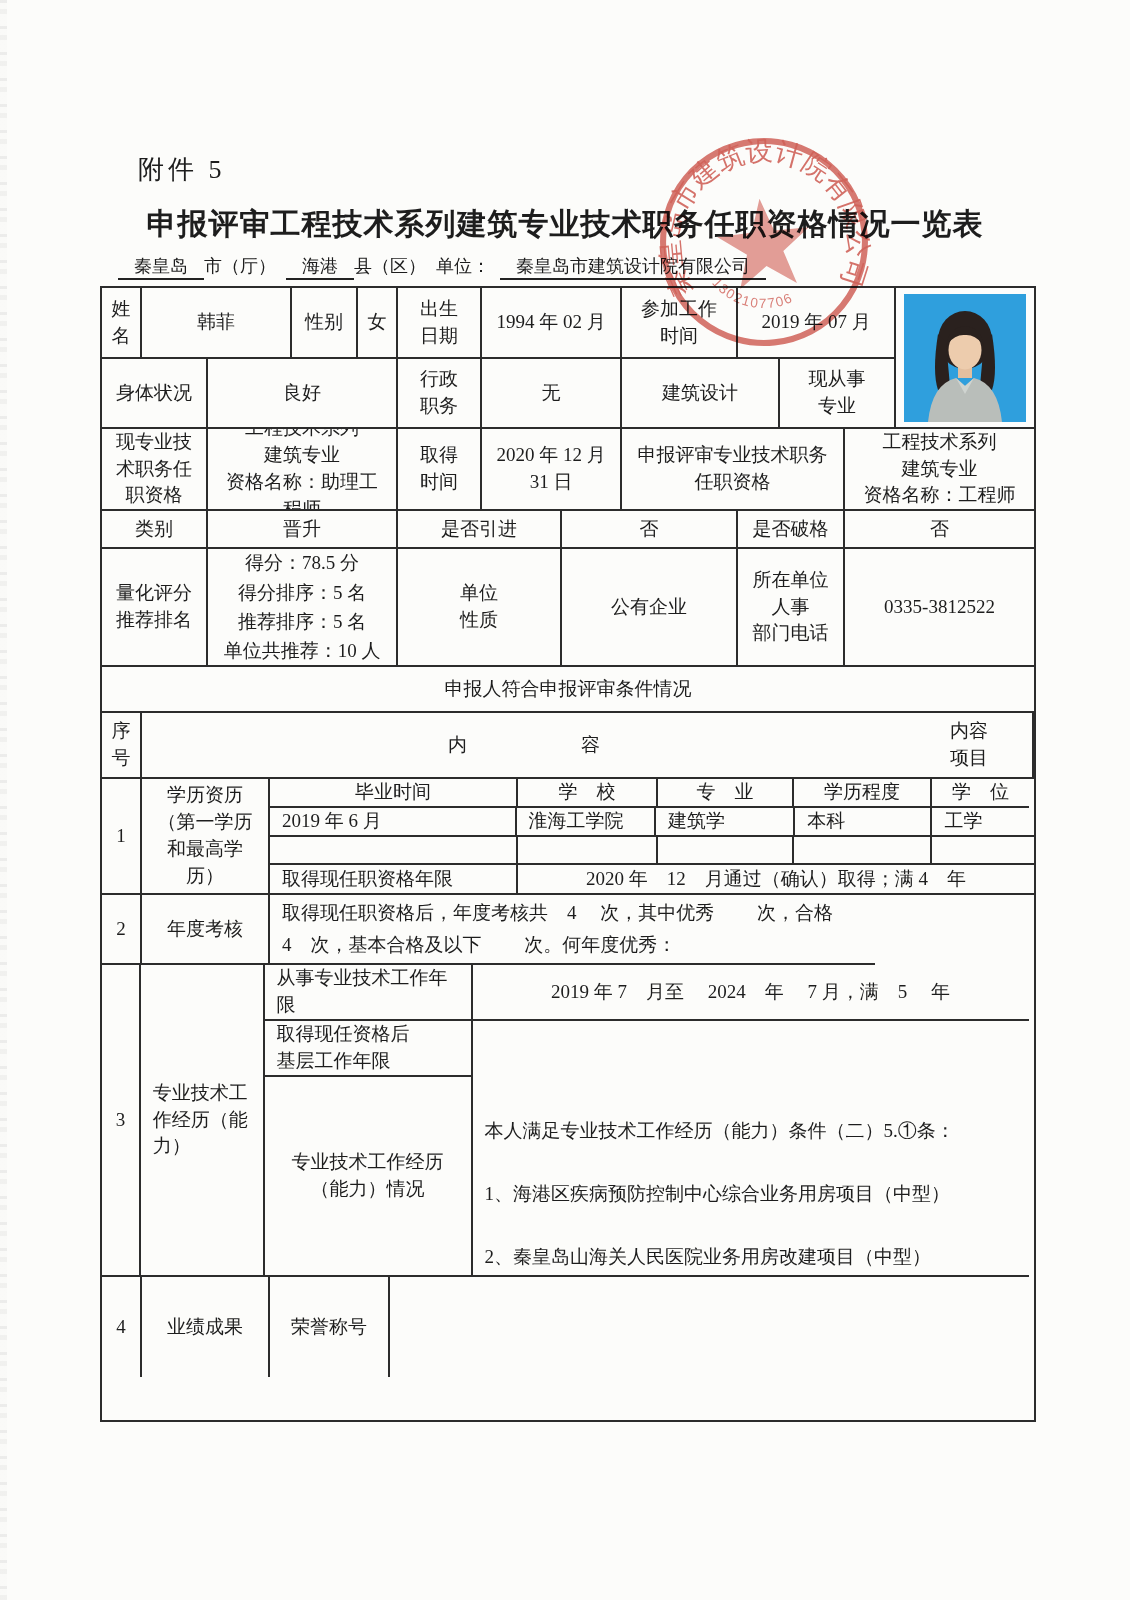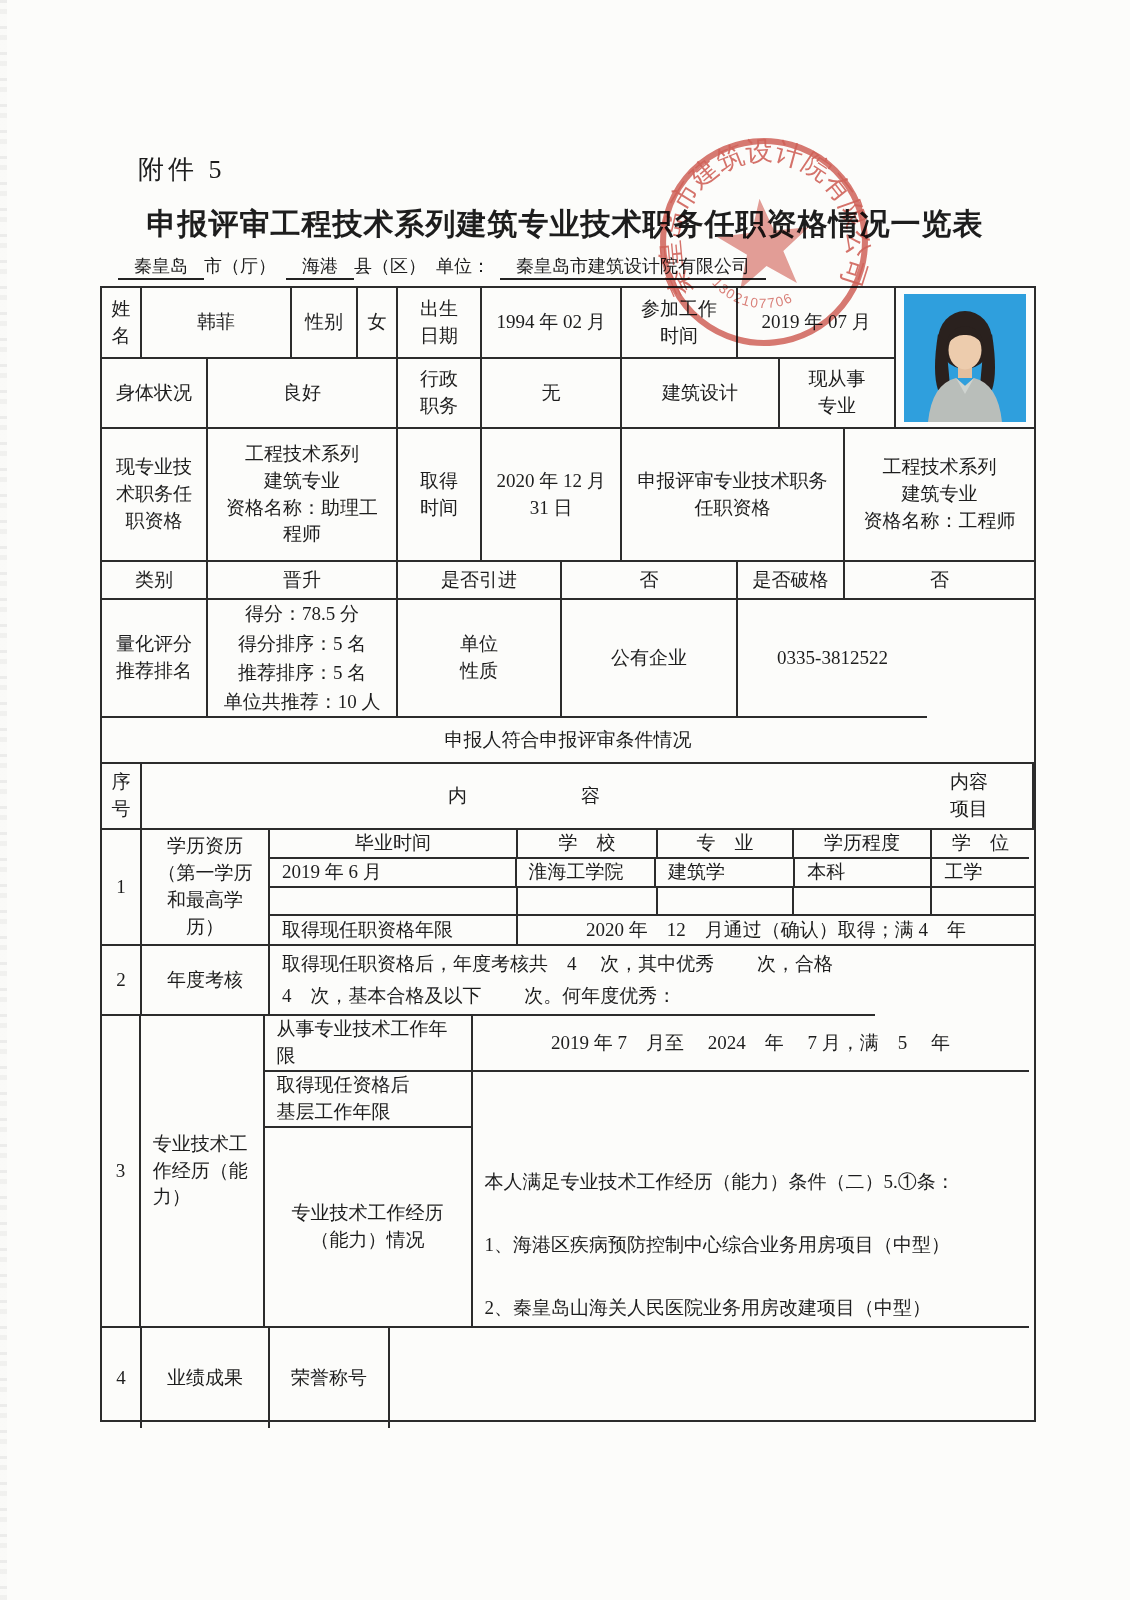--- a/index.html
+++ b/index.html
@@ -106,21 +106,21 @@
       <div class="c" style="width:190px">良好</div>
       <div class="c" style="width:84px">行政
 职务</div>
       <div class="c" style="width:140px">无</div>
       <div class="c" style="width:158px">建筑设计</div>
       <div class="c" style="width:116px">现从事
 专业</div>
       <div class="c last" style="width:138px"></div>
     </div>
 
-    <div class="r" style="height:133px">
+    <div class="r" style="height:82px">
       <div class="c" style="width:106px">现专业技
 术职务任
 职资格</div>
       <div class="c" style="width:190px">工程技术系列
 建筑专业
 资格名称：助理工
 程师</div>
       <div class="c" style="width:84px">取得
 时间</div>
       <div class="c" style="width:140px">2020 年 12 月
@@ -144,20 +144,23 @@
     <div class="r" style="height:118px">
       <div class="c" style="width:106px">量化评分
 推荐排名</div>
       <div class="c small-lh" style="width:190px">得分：78.5 分
 得分排序：5 名
 推荐排序：5 名
 单位共推荐：10 人</div>
       <div class="c" style="width:164px">单位
 性质</div>
       <div class="c" style="width:176px">公有企业</div>
+      <div class="c" style="width:107px">所在单位
+人事
+部门电话</div>
       <div class="c last" style="width:189px">0335-3812522</div>
     </div>
 
     <div class="r" style="height:46px">
       <div class="c last" style="width:932px">申报人符合申报评审条件情况</div>
     </div>
 
     <div class="r" style="height:66px">
       <div class="c" style="width:40px">序
 号</div>

